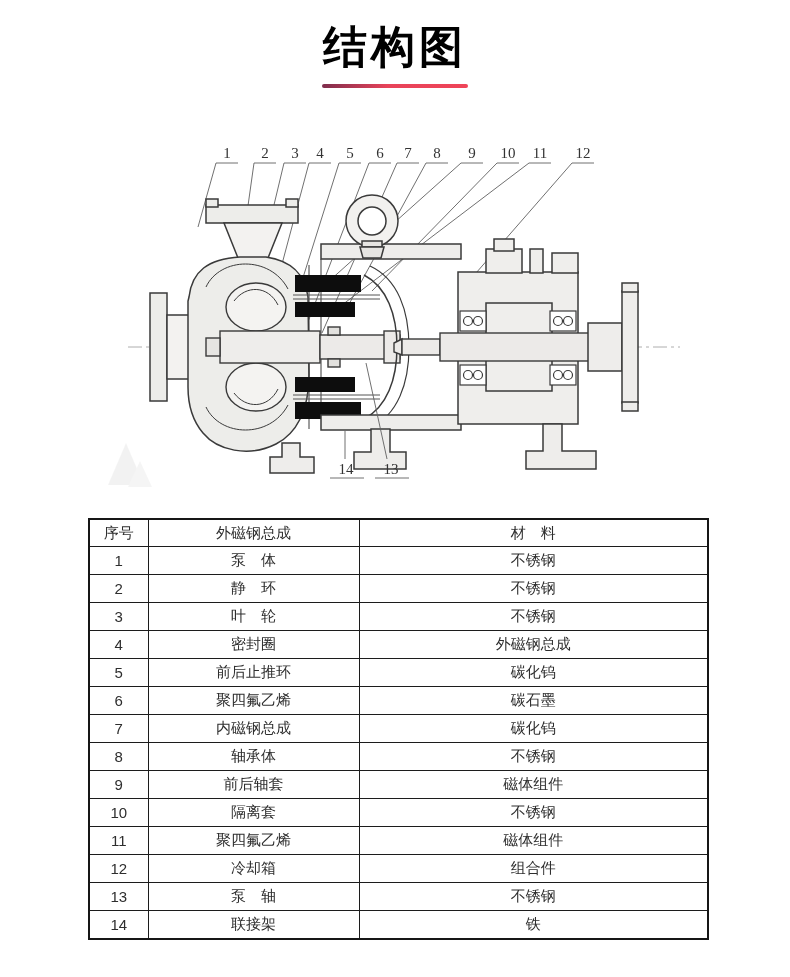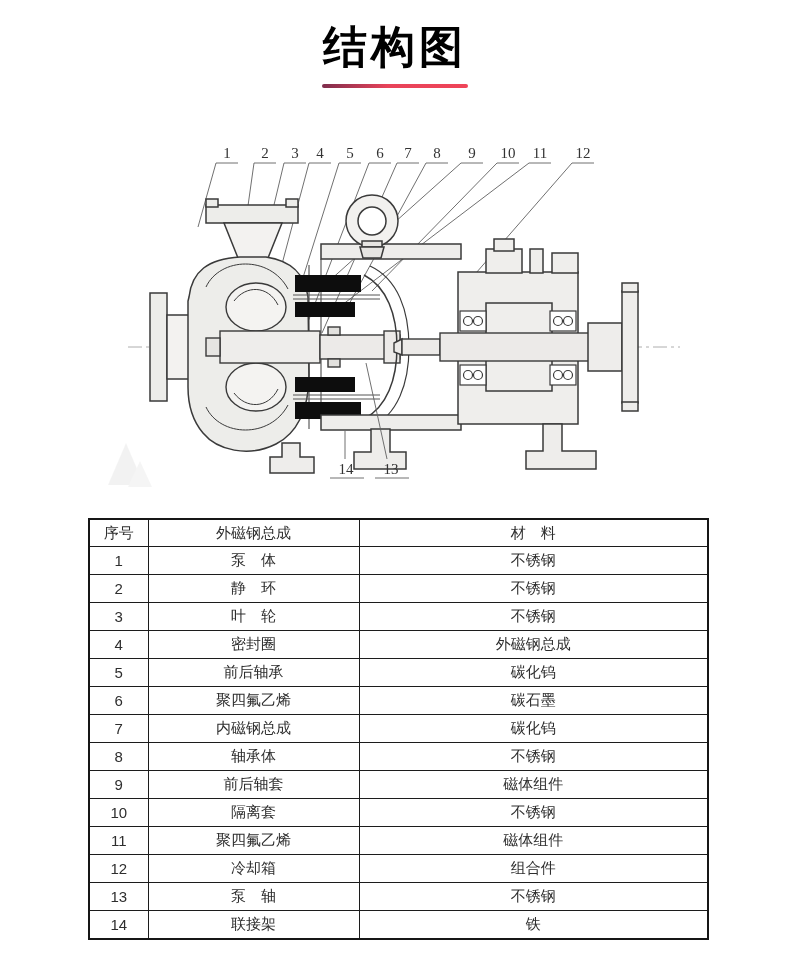--- a/index.html
+++ b/index.html
@@ -226,21 +226,21 @@
             <td>叶　轮</td>
             <td>不锈钢</td>
           </tr>
           <tr>
             <td>4</td>
             <td>密封圈</td>
             <td>外磁钢总成</td>
           </tr>
           <tr>
             <td>5</td>
-            <td>前后轴承</td>
+            <td>前后止推环</td>
             <td>碳化钨</td>
           </tr>
           <tr>
             <td>6</td>
             <td>聚四氟乙烯</td>
             <td>碳石墨</td>
           </tr>
           <tr>
             <td>7</td>
             <td>内磁钢总成</td>

